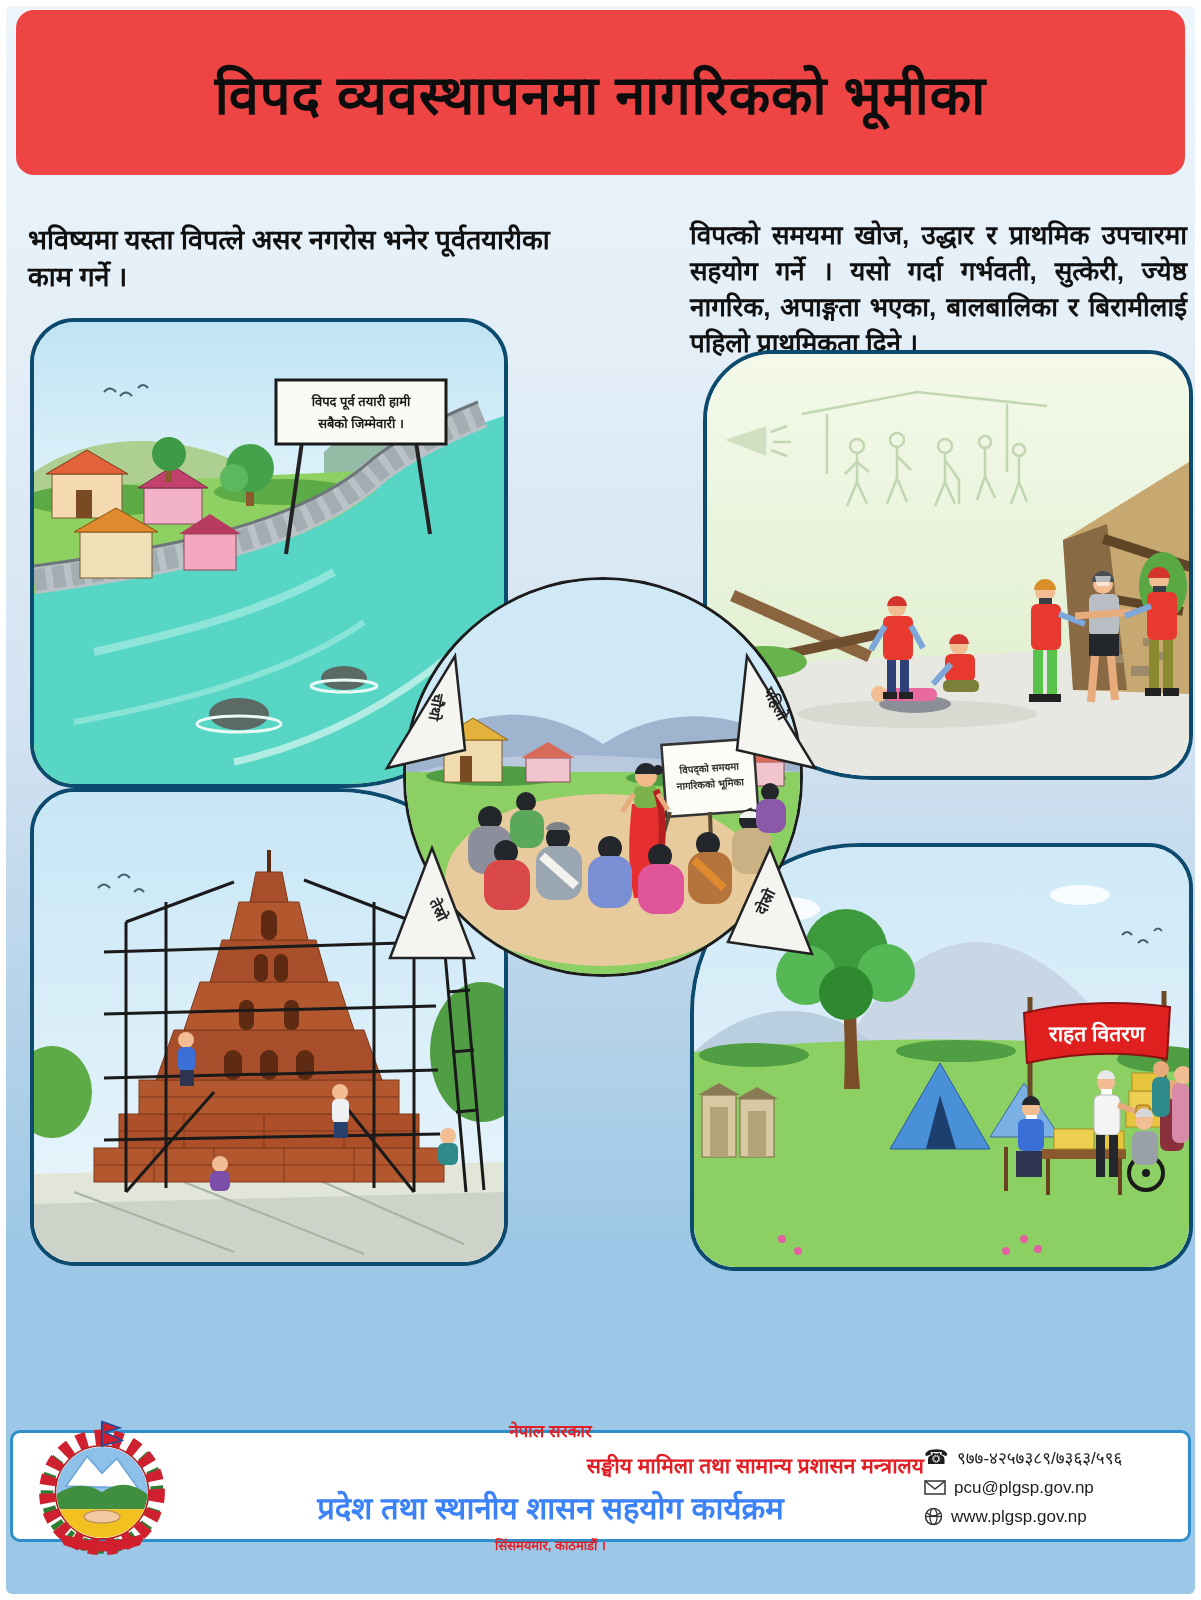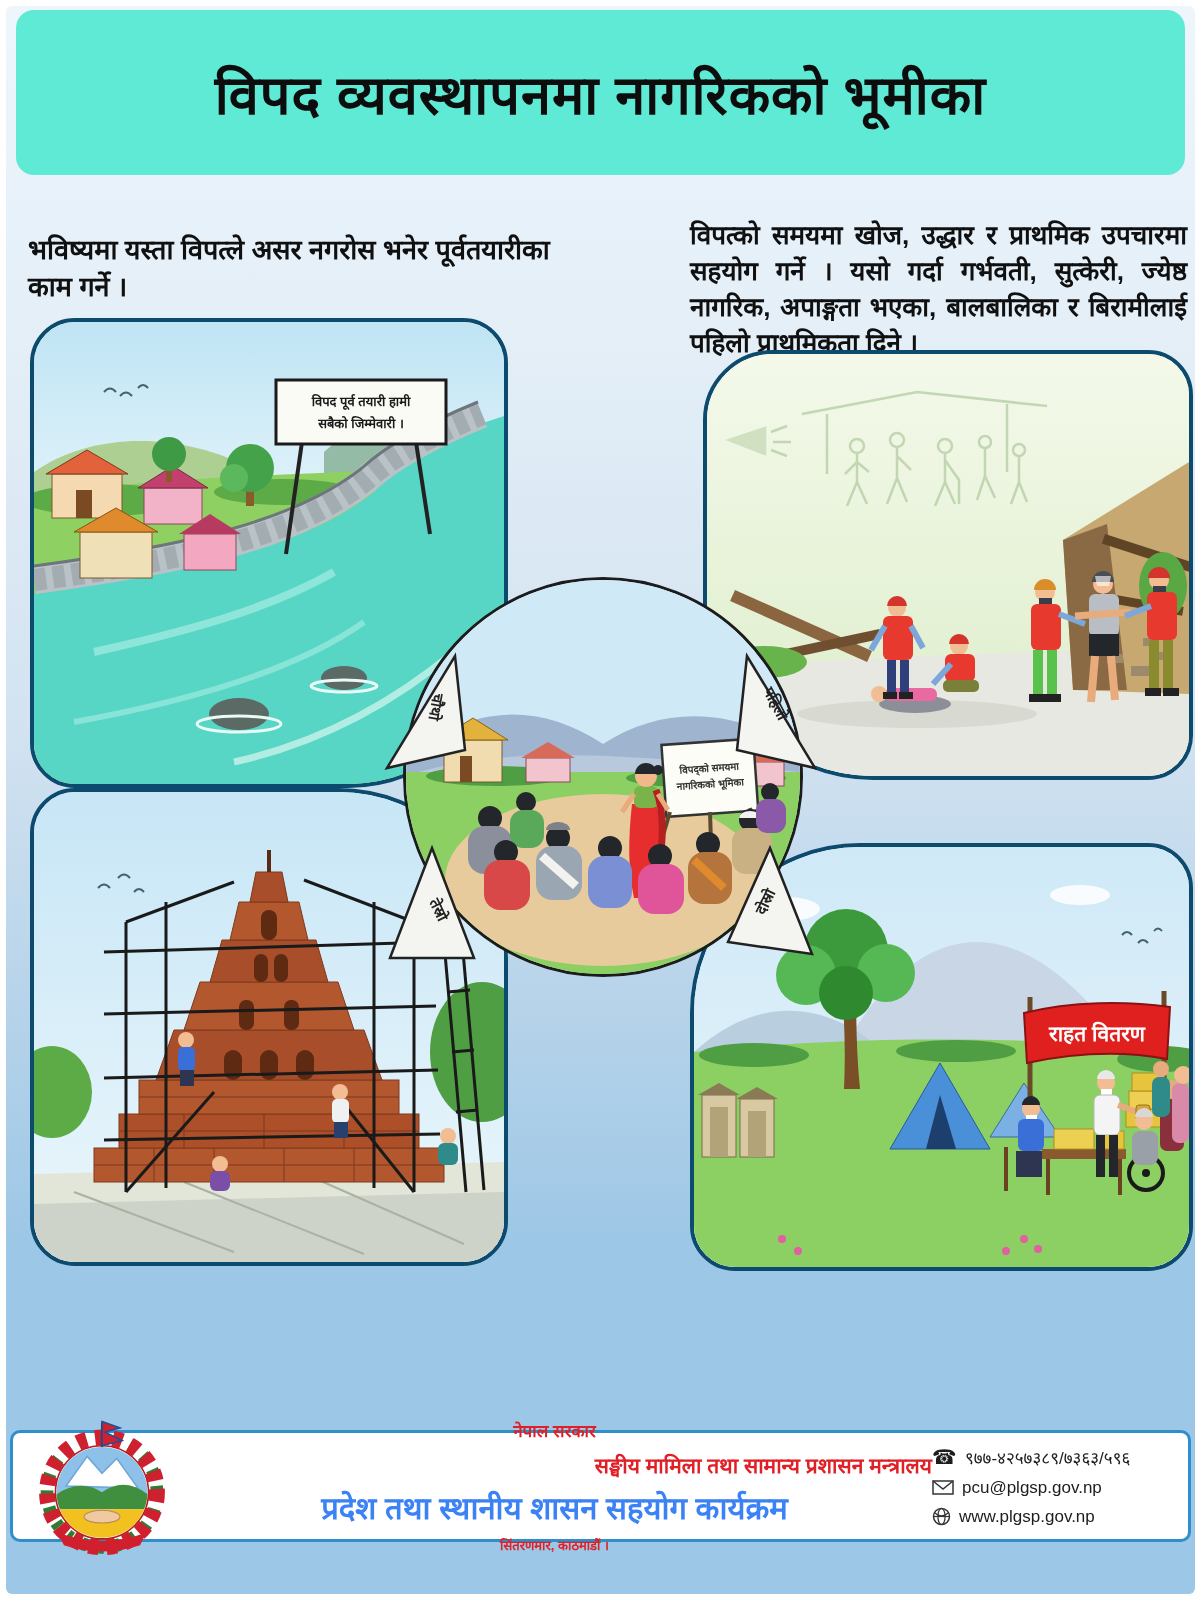--- a/index.html
+++ b/index.html
@@ -1,42 +1,42 @@
 <!DOCTYPE html>
 <html><head>
 <meta charset="utf-8">
 <style>
   html,body{margin:0;padding:0;background:#ffffff;}
   .poster{position:relative;width:1201px;height:1600px;background:#ffffff;overflow:hidden;
           font-family:"Liberation Sans","DejaVu Sans",sans-serif;}
   .bg{position:absolute;left:6px;top:6px;width:1189px;height:1588px;border-radius:6px;
       background:linear-gradient(180deg,#eef6fc 0%,#e3eef7 22%,#d3e3f1 45%,#b8d4ea 62%,#9dc7e6 78%,#9dc7e6 100%);}
-  .title-banner{position:absolute;left:16px;top:10px;width:1169px;height:165px;background:#5eead4;
+  .title-banner{position:absolute;left:16px;top:10px;width:1169px;height:165px;background:#ef4444;
       border-radius:18px;display:flex;align-items:center;justify-content:center;}
   .title-banner h1{margin:0;font-size:54px;font-weight:800;color:#0d0d0d;letter-spacing:1px;}
   .blurb{position:absolute;color:#101010;font-weight:700;line-height:1.38;text-align:justify;}
-  .blurb.tl{left:28px;top:205px;width:565px;font-size:27px;text-align:left;}
+  .blurb.tl{left:28px;top:195px;width:565px;font-size:27px;text-align:left;}
   .blurb.tr{left:690px;top:192px;width:497px;font-size:26px;}
   .blurb.bl{left:28px;top:1264px;width:572px;font-size:27px;}
   .blurb.br{left:690px;top:1268px;width:497px;font-size:26px;}
   .panel{position:absolute;border:4px solid #0c4a6e;overflow:hidden;background:#fff;}
   .panel svg{display:block;width:100%;height:100%;}
   .panel-tl{left:30px;top:318px;width:470px;height:462px;border-radius:45px 45px 160px 45px;}
   .panel-tr{left:703px;top:350px;width:482px;height:422px;border-radius:70px 45px 45px 170px;}
   .panel-bl{left:30px;top:788px;width:470px;height:470px;border-radius:45px 170px 45px 45px;}
   .panel-br{left:690px;top:843px;width:495px;height:420px;border-radius:170px 45px 45px 45px;}
   .center-circle{position:absolute;left:403px;top:577px;width:394px;height:394px;border-radius:50%;
       border:3px solid #1c1c1c;overflow:hidden;background:#cfe9f6;}
   .center-circle svg{display:block;width:100%;height:100%;}
   .arrow{position:absolute;width:92px;height:128px;}
   .arrow svg{display:block;width:100%;height:100%;overflow:visible;}
   .arrow text{font-size:15px;font-weight:700;fill:#222;}
   .footer{position:absolute;left:10px;top:1430px;width:1181px;height:112px;background:#ffffff;
       border:3px solid #2f8fcb;border-radius:10px;box-sizing:border-box;
-      display:flex;align-items:center;padding:4px 18px 4px 14px;}
+      display:flex;align-items:center;padding:4px 26px 4px 14px;}
   .footer .emblem{width:150px;height:148px;flex:0 0 auto;}
   .footer .center{flex:1;text-align:center;}
   .footer .gov{font-size:17px;font-weight:700;color:#e02026;}
   .footer .ministry{font-size:21px;font-weight:700;color:#e02026;margin-top:9px;text-align:right;}
   .footer .program{font-size:31px;font-weight:800;color:#3b82f6;margin-top:7px;}
   .footer .address{font-size:13px;font-weight:700;color:#e02026;margin-top:8px;}
   .footer .contact{flex:0 0 auto;width:238px;color:#1d1d1d;font-size:17px;}
   .footer .contact .row{display:flex;align-items:center;margin:9px 0;gap:8px;}
   .footer .contact .glyph{font-size:20px;line-height:1;}
   .sign-text{font-size:13px;font-weight:700;fill:#1a1a1a;}
@@ -536,21 +536,21 @@
         <ellipse cx="70" cy="99" rx="17" ry="6" fill="#f0c9a0" stroke="#b58a5a"></ellipse>
       </g>
       <line x1="70" y1="10" x2="70" y2="33" stroke="#333" stroke-width="2"></line>
       <path d="M70,9 L87,15 L73,19 L89,27 L70,32 Z" fill="#d21f2e" stroke="#1a4f9c" stroke-width="1.5"></path>
       <path d="M28,114 Q70,130 112,114 L106,126 Q70,138 34,126 Z" fill="#d21f2e"></path>
     </svg>
     <div class="center">
       <div class="gov">नेपाल सरकार</div>
       <div class="ministry">सङ्घीय मामिला तथा सामान्य प्रशासन मन्त्रालय</div>
       <div class="program">प्रदेश तथा स्थानीय शासन सहयोग कार्यक्रम</div>
-      <div class="address">सिंतरणमार, काठमाडौं ।</div>
+      <div class="address">सिंसमयमार, काठमाडौं ।</div>
     </div>
     <div class="contact">
       <div class="row">
         <span class="glyph">☎</span>
         <span>९७७-४२५७३८९/७३६३/५९६</span>
       </div>
       <div class="row">
         <svg width="22" height="15" viewBox="0 0 22 15">
           <rect x="1" y="1" width="20" height="13" fill="#fff" stroke="#333" stroke-width="1.5"></rect>
           <polyline points="1,1 11,9 21,1" fill="none" stroke="#333" stroke-width="1.5"></polyline>

